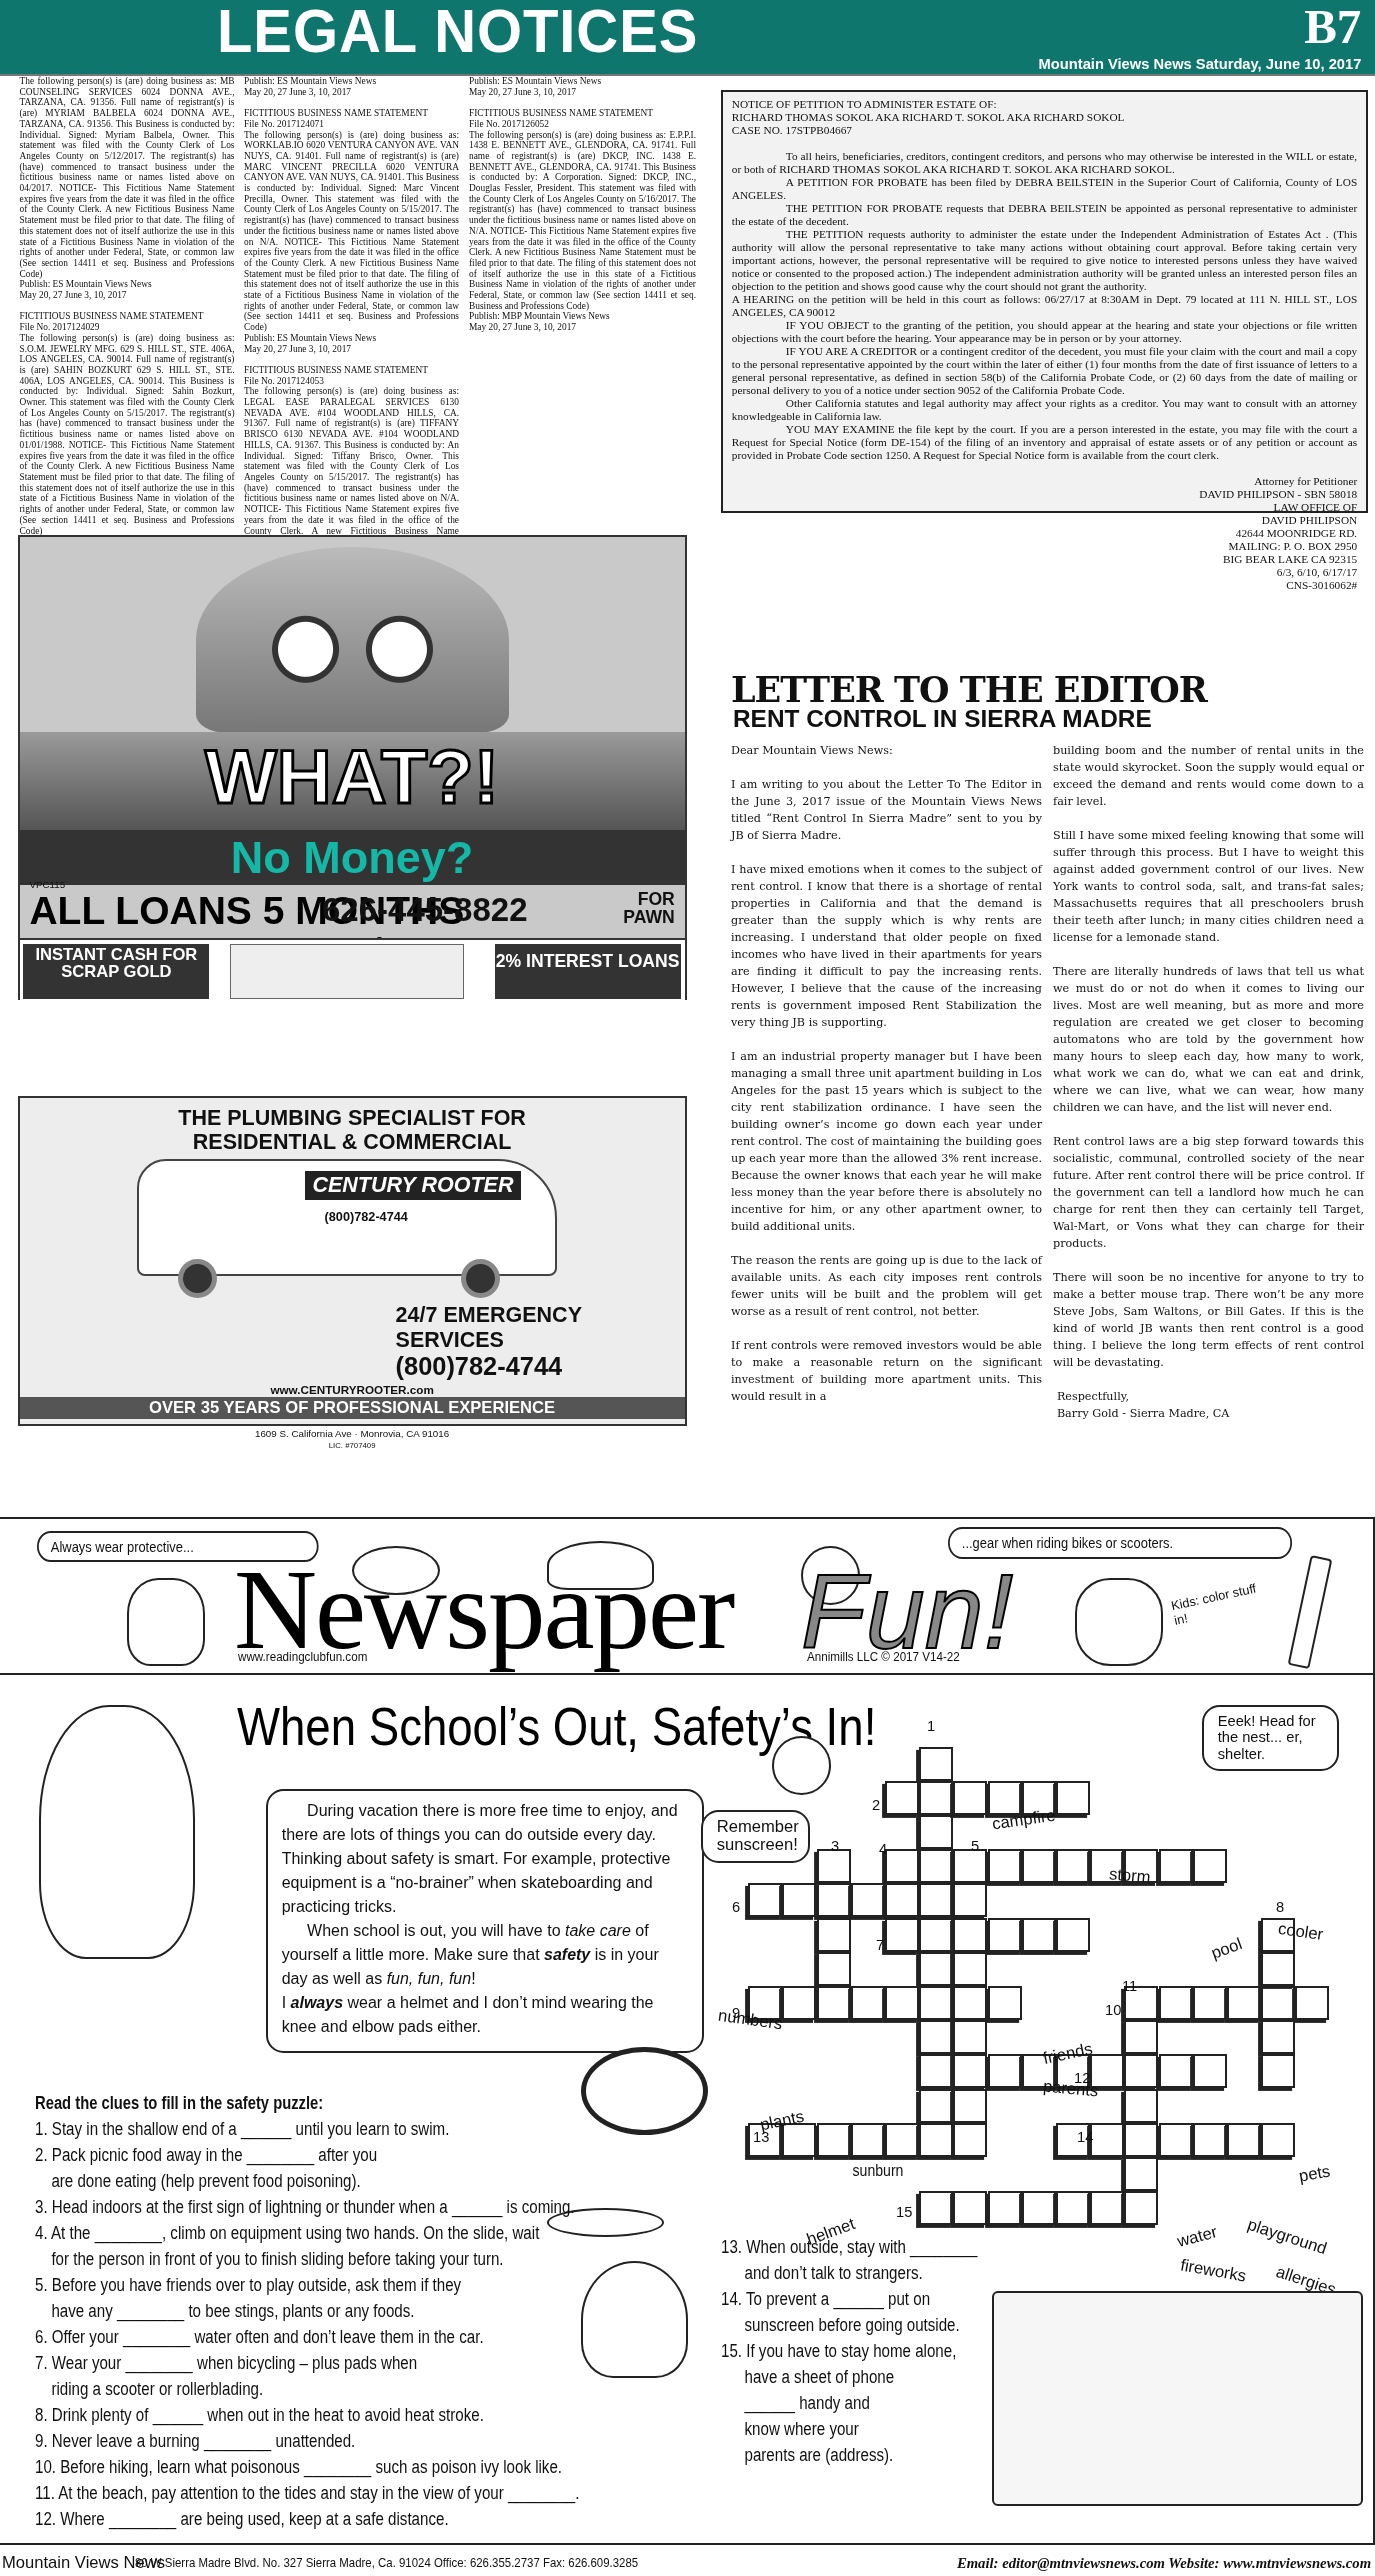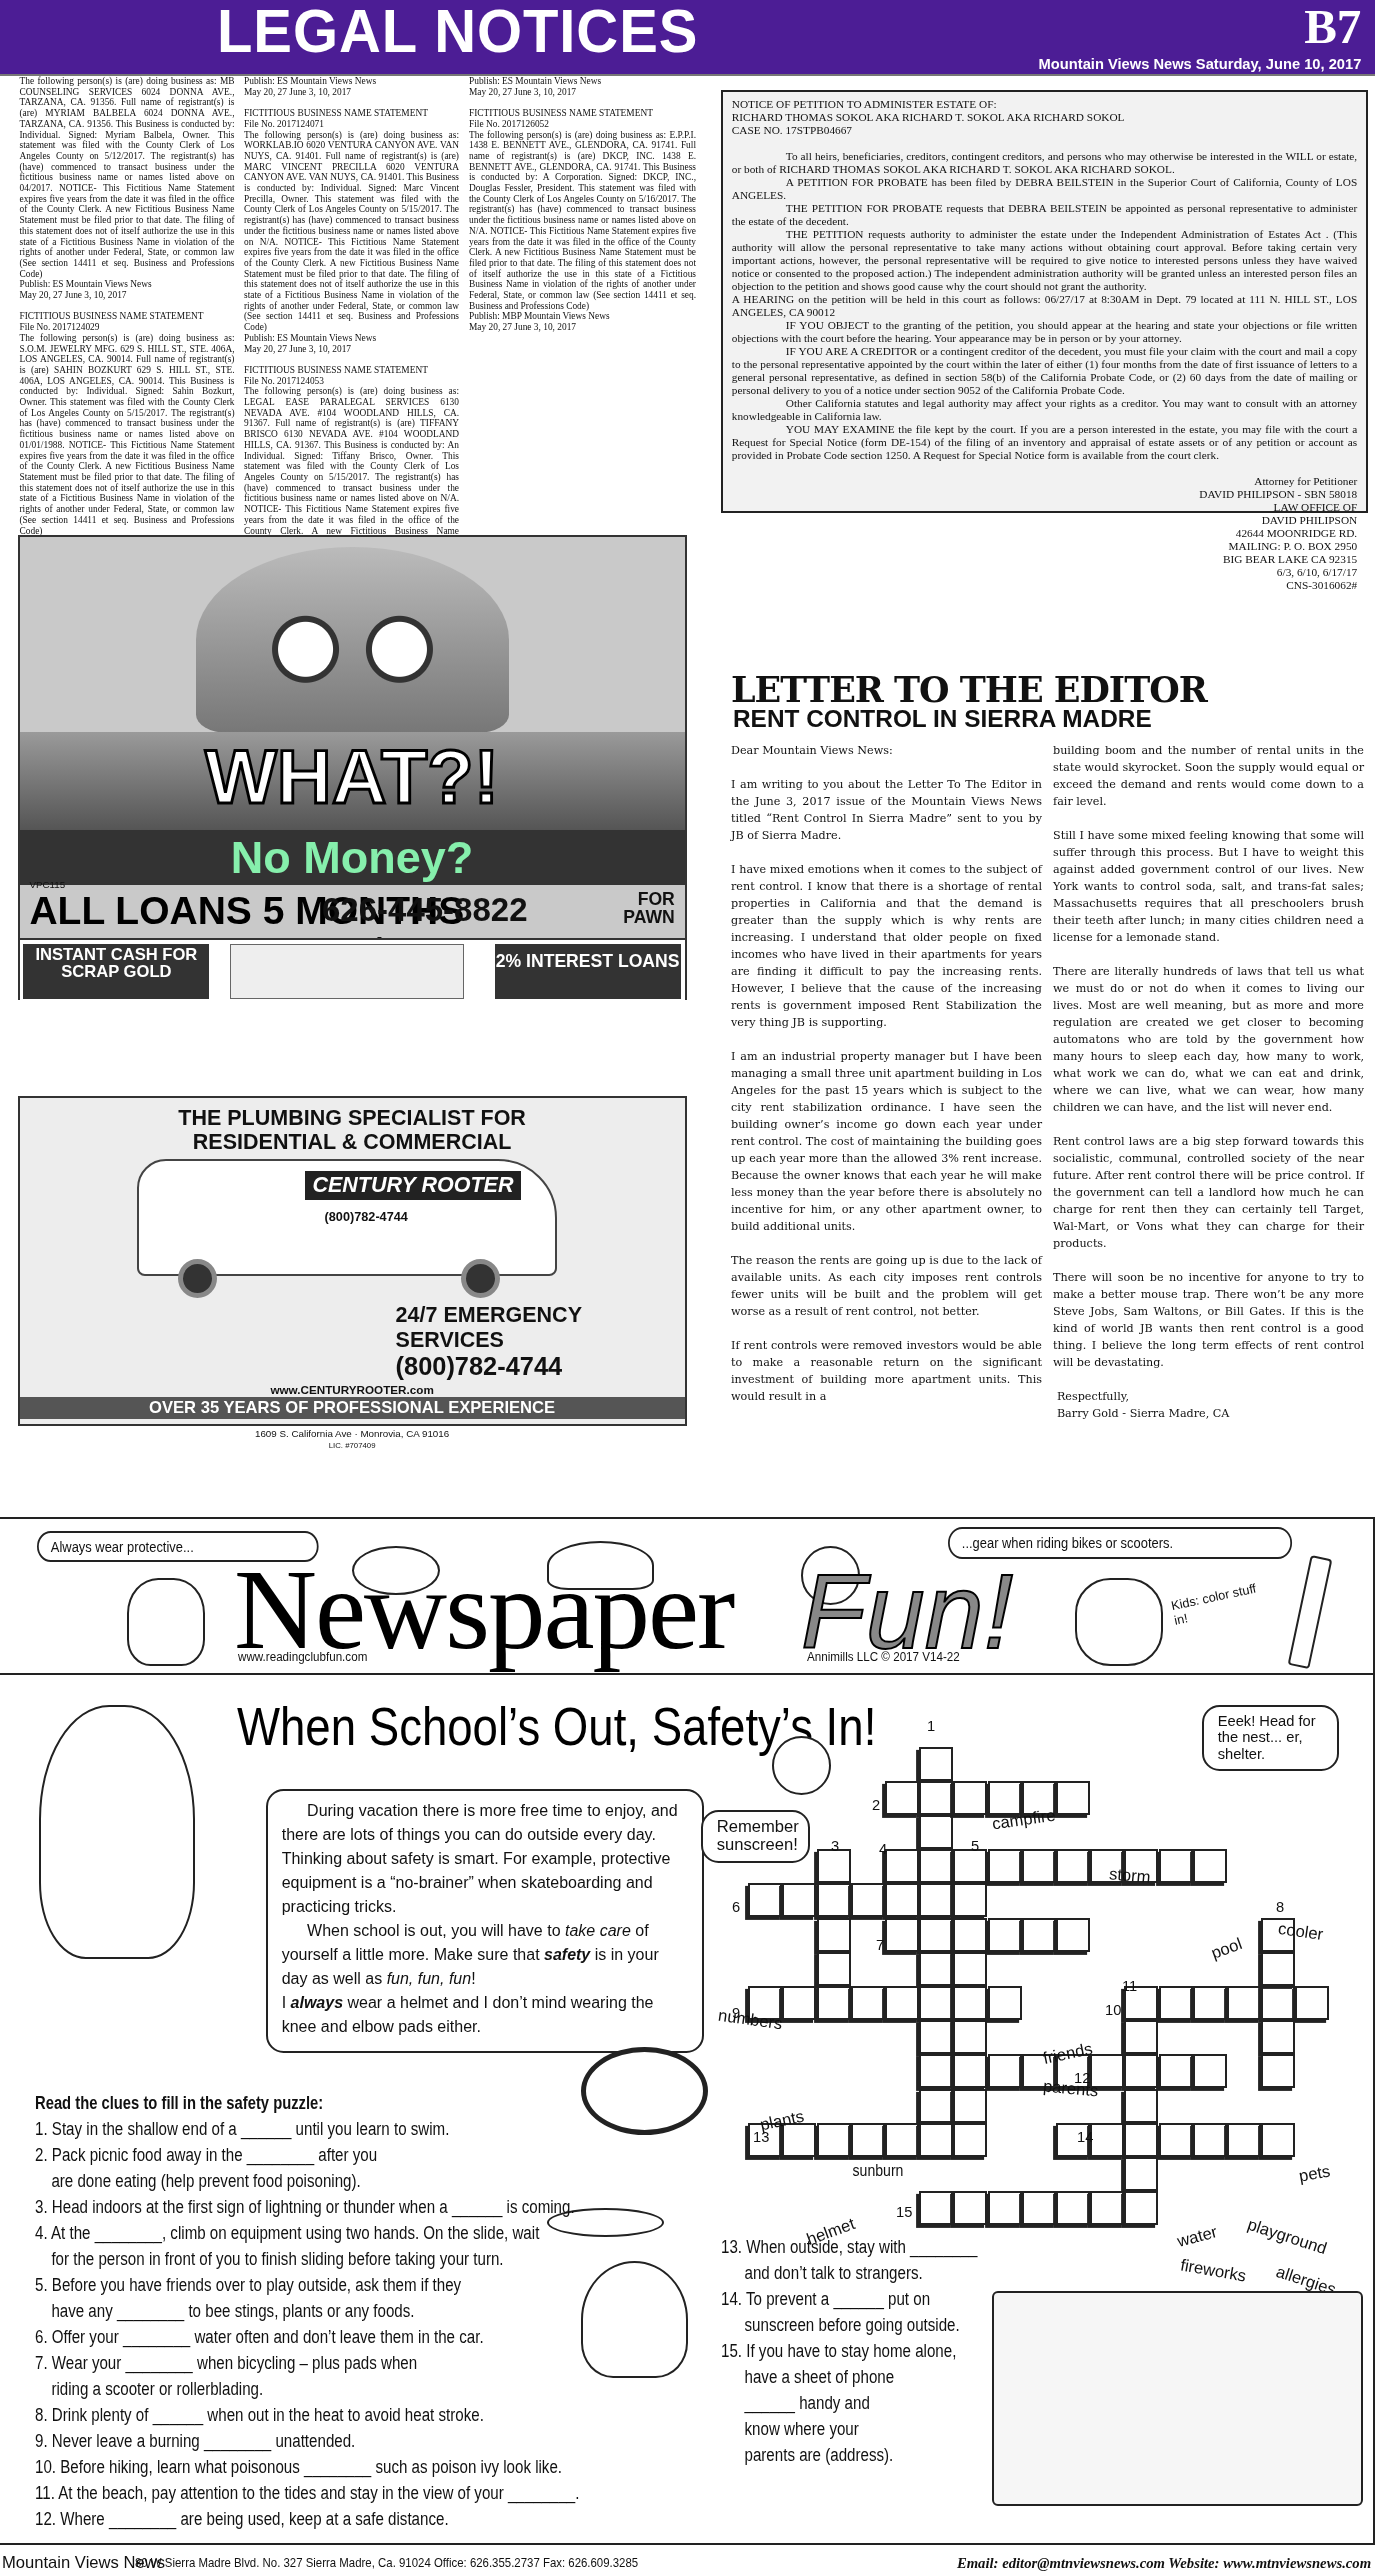--- a/index.html
+++ b/index.html
@@ -1,27 +1,27 @@
 <!DOCTYPE html>
 <html><head>
 <meta charset="utf-8">
 <style>
 *{box-sizing:border-box;margin:0;padding:0}
 body{width:1375px;height:2576px;background:#fff;font-family:"Liberation Serif",serif;color:#111;position:relative;overflow:hidden}
-.masthead{position:absolute;left:0;top:0;width:1375px;height:76px;background:#4c1d95;border-bottom:2.9px solid #777}
+.masthead{position:absolute;left:0;top:0;width:1375px;height:76px;background:#0f766e;border-bottom:2.9px solid #777}
 .masthead .title{position:absolute;left:217px;top:-3.9px;font-family:"Liberation Sans",sans-serif;font-weight:bold;font-size:61px;color:#fff;letter-spacing:1px;transform:scaleX(0.95);transform-origin:left}
 .masthead .page{position:absolute;right:13.7px;top:-2px;font-family:"Liberation Serif",serif;font-weight:bold;font-size:49px;color:#fff}
 .masthead .dateline{position:absolute;right:13.7px;top:56px;font-family:"Liberation Sans",sans-serif;font-weight:bold;font-size:14.7px;color:#fff}
 .fbn-col{position:absolute;top:76px;font-size:9.4px;line-height:10.7px;text-align:justify}
 .fbn-col p{margin-bottom:10.7px}
 .fbn-col .h{display:block}
 .ad{position:absolute;border:2px solid #333;background:#ddd;overflow:hidden}
 .ad1{left:17.6px;top:535px;width:669px;height:465px;background:#c9c9c9}
 .ad1 .what{position:absolute;left:0;top:195px;width:100%;text-align:center;font-family:"Liberation Sans",sans-serif;font-weight:bold;font-size:76px;color:#fff;-webkit-text-stroke:2.9px #000;background:linear-gradient(#9a9a9a,#555);height:98px;line-height:90px}
-.ad1 .nomoney{position:absolute;left:0;top:293px;width:100%;text-align:center;font-family:"Liberation Sans",sans-serif;font-weight:bold;font-size:45px;color:#86efac;background:#333;height:55px;line-height:55px}
+.ad1 .nomoney{position:absolute;left:0;top:293px;width:100%;text-align:center;font-family:"Liberation Sans",sans-serif;font-weight:bold;font-size:45px;color:#14b8a6;background:#333;height:55px;line-height:55px}
 .ad1 .owl{position:absolute;left:176px;top:9.8px;width:313px;height:186px;border-radius:50% 50% 10% 10%;background:radial-gradient(circle at 35% 55%,#fff 0 27px,#333 28px 33px,transparent 34px),radial-gradient(circle at 65% 55%,#fff 0 27px,#333 28px 33px,transparent 34px),linear-gradient(#bbb,#777)}
 .ad1 .vpc{position:absolute;left:9.8px;top:342px;font-size:9.8px;font-family:"Liberation Sans",sans-serif}
 .ad1 .loans{position:absolute;left:9.8px;top:352px;font-family:"Liberation Sans",sans-serif;font-weight:bold;font-size:39px;color:#000}
 .ad1 .forpawn{position:absolute;right:9.8px;top:354px;font-family:"Liberation Sans",sans-serif;font-weight:bold;font-size:17.6px;text-align:right;line-height:17.6px}
 .ad1 .ready{position:absolute;left:293px;top:396px;font-family:"Liberation Sans",sans-serif;font-weight:bold;font-size:29px}
 .ad1 .addr{position:absolute;left:313px;top:428px;font-family:"Liberation Sans",sans-serif;font-size:15.6px}
 .ad1 .city{position:absolute;left:313px;top:445px;font-family:"Liberation Sans",sans-serif;font-size:15.6px}
 .ad1 .open{position:absolute;left:19.5px;top:401px;font-family:"Liberation Sans",sans-serif;font-weight:bold;font-size:11.7px;line-height:12.7px}
 .ad2{left:17.6px;top:1096px;width:669px;height:330px;background:#ededed}
 .ad2 .hd{position:absolute;left:0;top:7.8px;width:100%;text-align:center;font-family:"Liberation Sans",sans-serif;font-weight:bold;font-size:21.5px;line-height:24.4px}

